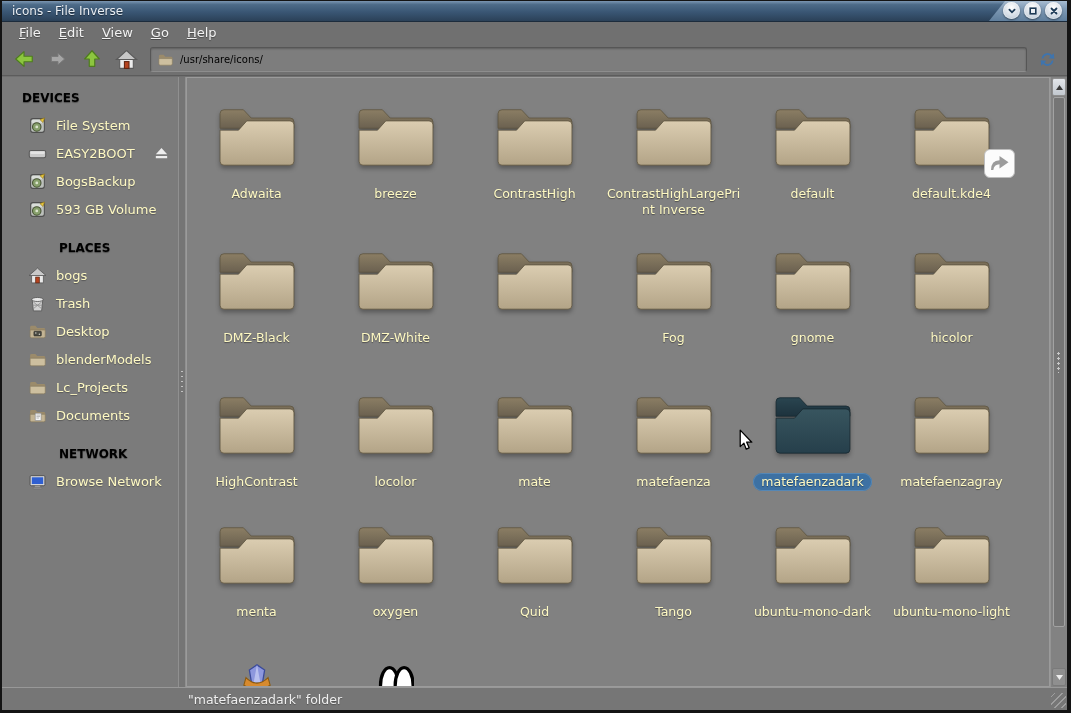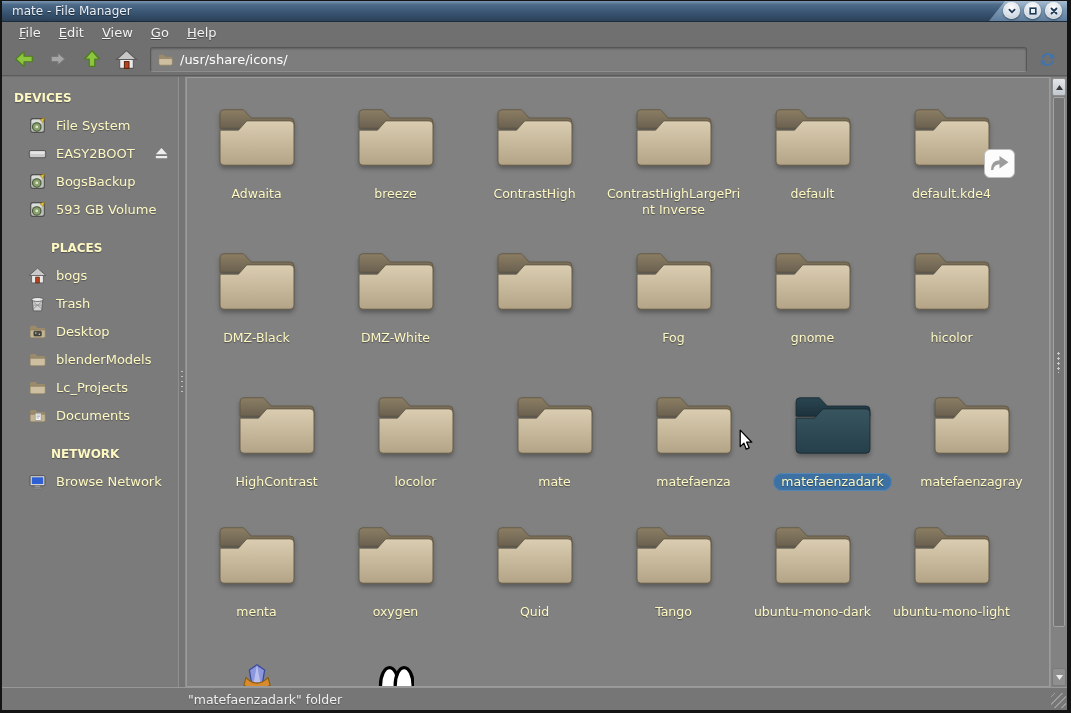--- a/index.html
+++ b/index.html
@@ -29,50 +29,50 @@
   .menu-item u{text-decoration:underline;}
 
   
   .toolbar{position:absolute;left:0;top:42px;right:0;height:33px;background:#707070;
     border-bottom:1px solid #5c5c5c;display:flex;align-items:center;box-sizing:border-box;padding:0 8px;}
   .tool-btn{width:28px;height:26px;display:flex;align-items:center;justify-content:center;margin-right:6px;}
   .tool-btn svg{display:block}
   .path-field{flex:1;height:23px;margin:0 8px 0 4px;background:#7d7d7d;border-radius:3px;
     border:1px solid #565656;border-bottom-color:#8d8d8d;box-shadow:inset 0 1px 2px rgba(0,0,0,.25);
     display:flex;align-items:center;padding:0 6px;gap:6px;}
-  .path-field .ptext{color:#ffffff;font-size:13px;}
+  .path-field .ptext{color:#000000;font-size:10px;}
   .refresh-btn{width:24px;height:24px;display:flex;align-items:center;justify-content:center;}
 
   
   .content{position:absolute;left:0;top:76px;right:0;bottom:23px;display:flex;}
 
   
   .sidebar{width:176px;background:#7b7b7b;box-sizing:border-box;padding-top:8px;overflow:hidden;}
-  .side-header{height:26px;line-height:26px;padding-left:12px;color:#fef9c3;font-size:12px;font-weight:bold;
+  .side-header{height:26px;line-height:26px;padding-left:20px;color:#000000;font-size:12px;font-weight:bold;
     text-shadow:0 1px 1px rgba(0,0,0,.35);}
   .side-header + .side-header, .side-item + .side-header{margin-top:12px;margin-left:37px;}
   .side-item{height:28px;display:flex;align-items:center;padding-left:26px;position:relative;color:#fef9c3;
     font-size:13px;text-shadow:0 1px 1px rgba(0,0,0,.3);}
   .side-icon{width:19px;height:19px;margin-right:9px;flex:0 0 auto;}
   .side-icon svg{display:block;width:19px;height:19px;}
   .eject-btn{position:absolute;right:9px;top:8px;width:15px;height:13px;}
   .eject-btn svg{display:block}
 
   
   .splitter{width:8px;background:#757575;border-left:1px solid #909090;border-right:1px solid #909090;
     position:relative;box-sizing:border-box;}
   .splitter .grip{position:absolute;left:0;right:0;top:50%;transform:translateY(-50%);height:26px;
     background-image:radial-gradient(#c2c2c2 28%,transparent 32%);background-size:4px 5px;background-position:1px 0;}
 
   
   .mainview{flex:1;background:#818181;border:1px solid #9b9b9b;box-sizing:border-box;overflow:hidden;position:relative;}
   .grid{position:absolute;left:0;top:0;right:0;padding-top:10px;}
   .icon-row{display:flex;}
   .icon-row.r0,.icon-row.r1{height:144px;}
-  .icon-row.r2{height:130px;padding-left:20px;}
+  .icon-row.r2{height:130px;}
   .icon-row.r3{height:150px;}
   .file-item{width:139px;box-sizing:border-box;padding-top:13px;display:flex;flex-direction:column;align-items:center;}
   .icon-wrap{position:relative;width:86px;height:70px;}
   .icon-wrap svg.folder-svg{display:block;width:86px;height:70px;filter:drop-shadow(0 3px 2px rgba(0,0,0,.30));}
   .emblem{position:absolute;right:-20px;bottom:-7px;width:31px;height:29px;}
   .emblem svg{display:block}
   .file-label{margin-top:15px;max-width:134px;text-align:center;font-size:12.5px;line-height:1.25;color:#fef9c3;
     text-shadow:0 1px 1px rgba(0,0,0,.4);word-wrap:break-word;}
   .file-item.selected .label-text{background:#3d71a3;border-radius:9px;padding:1px 8px 2px;box-shadow:inset 0 0 0 1px #5587b5;}
   .partial-row{display:flex;height:60px;}
@@ -121,21 +121,21 @@
         </linearGradient>
         <linearGradient id="gBodySel" x1="0" y1="0" x2="0" y2="1">
           <stop offset="0" stop-color="#38555f"></stop>
             <stop offset="1" stop-color="#263f4b"></stop>
         </linearGradient>
       </defs>
     </svg>
 
     <div class="titlebar">
       <div class="titlebar-right"></div>
-      <span class="title-text">mate - File Manager</span>
+      <span class="title-text">icons - File Inverse</span>
       <div class="win-btns">
         <div class="win-btn">
           <svg width="10" height="10" viewBox="0 0 10 10">
               <path d="M2.4 3.6 L5 6.3 L7.6 3.6" stroke="#1d3a55" stroke-width="1.8" fill="none" stroke-linecap="round"></path>
             </svg>
         </div>
         <div class="win-btn">
           <svg width="10" height="10" viewBox="0 0 10 10">
               <rect x="2.2" y="2.2" width="5.6" height="5.6" fill="none" stroke="#1d3a55" stroke-width="1.6"></rect>
             </svg>

